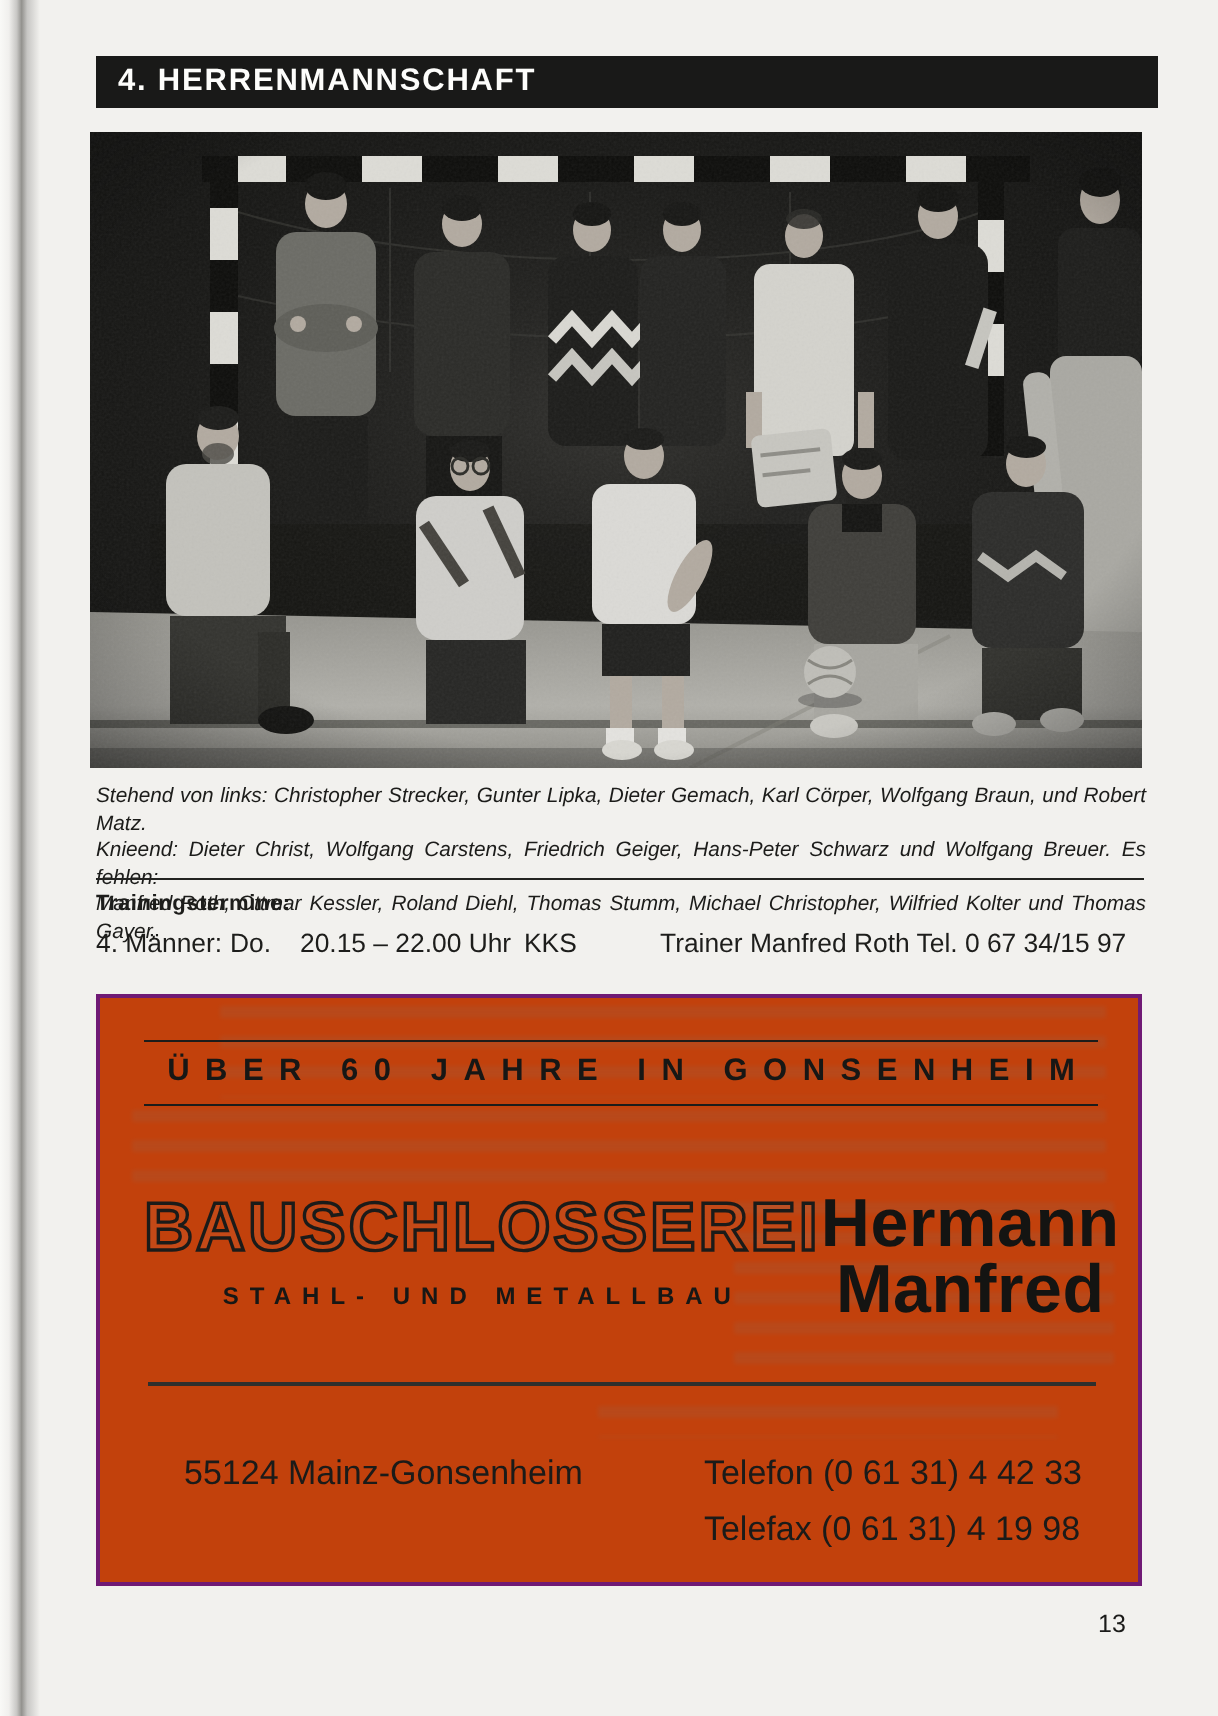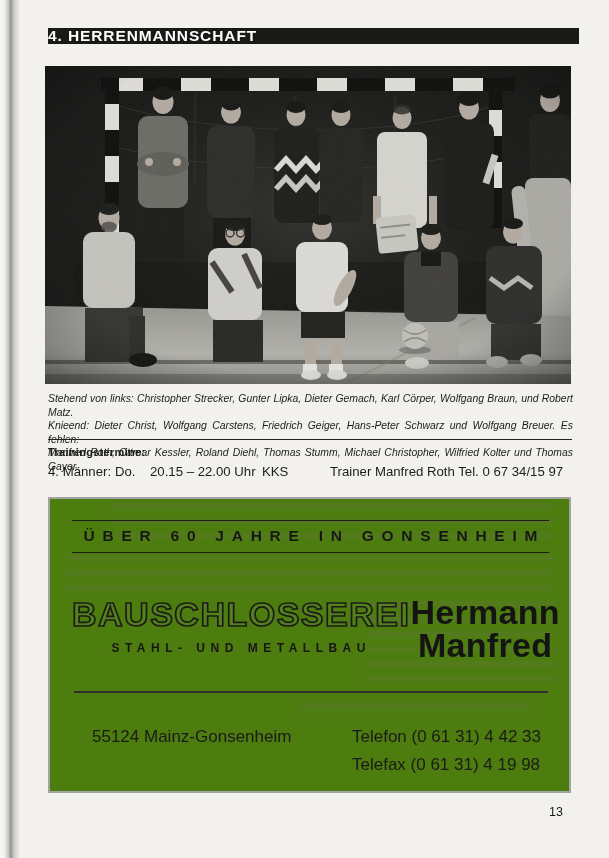--- a/index.html
+++ b/index.html
@@ -3,43 +3,43 @@
 <meta charset="utf-8">
 <style>
   html,body { margin:0; padding:0; }
   body { width:609px; height:858px; background:#e9e8e6; font-family:"Liberation Sans", sans-serif; }
   .page { position:relative; width:609px; height:858px; background:#f2f1ee; overflow:hidden; color:#1d1d1b; }
 
   .scan-edge { position:absolute; left:0; top:0; width:20px; height:858px; pointer-events:none;
     background:linear-gradient(to right,#fbfbf9 0%,#f0efed 22%,#bdbcba 42%,#7b7a76 54%,#bcbbb9 68%,#f2f1ee 100%);
     opacity:.8; }
 
-  .header-bar { position:absolute; left:48px; top:28px; width:531px; height:16px; background:#191918;
-    color:#fdfdfb; display:flex; align-items:center; box-sizing:border-box;
+  .header-bar { position:absolute; left:48px; top:28px; width:531px; height:26px; background:#191918;
+    color:#fdfdfb; display:flex; align-items:center; padding-left:11px; box-sizing:border-box;
     font-size:15.5px; font-weight:bold; letter-spacing:0.9px; }
 
   .photo { position:absolute; left:45px; top:66px; width:526px; height:318px; display:block; }
 
   .caption { position:absolute; left:48px; top:392px; width:525px; font-style:italic;
     font-size:10.4px; line-height:13.5px; color:#1c1c1a; }
   .cap-line { text-align:justify; text-align-last:justify; white-space:normal; }
 
   .rule-1 { position:absolute; left:48px; top:439px; width:524px; border-top:1.6px solid #232321; }
 
   .training-heading { position:absolute; left:48px; top:446px; font-size:11px; font-weight:bold; letter-spacing:0.3px; }
   .training-row { position:absolute; left:48px; top:464px; width:524px; height:18px; font-size:13.2px; }
   .training-row span { position:absolute; top:0; white-space:nowrap; }
   .t-team { left:0; }
   .t-day { left:67px; }
   .t-time { left:102px; }
   .t-venue { left:214px; }
   .t-trainer { left:282px; }
 
   .ad-box { position:absolute; left:48px; top:497px; width:519px; height:292px;
-    border:2px solid #a3a3a3; background:#4d7c0f; box-sizing:content-box; }
+    border:2px solid #701a75; background:#c2410c; box-sizing:content-box; }
   .ad-box > .content { position:absolute; inset:0; z-index:1; }
 
   .bleed { position:absolute; z-index:0; filter:blur(1.1px); opacity:.45; pointer-events:none;
     background:repeating-linear-gradient(to bottom, rgba(126,125,120,.30) 0 6px, transparent 6px 15px); }
   .bleed-1 { top:4px; left:60px; right:16px; height:46px; }
   .bleed-2 { top:56px; left:16px; right:16px; height:40px; }
   .bleed-3 { top:102px; right:12px; width:190px; height:86px; }
   .bleed-4 { top:204px; right:40px; width:230px; height:16px; }
 
   .ad-banner { position:absolute; top:21px; left:22px; right:20px;

